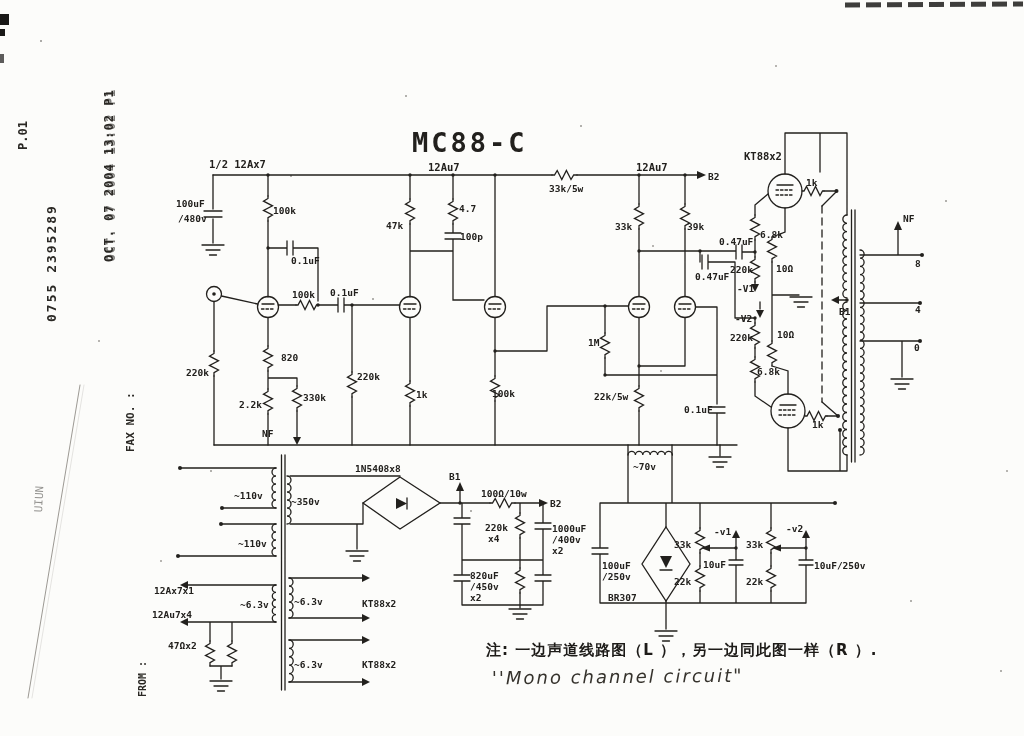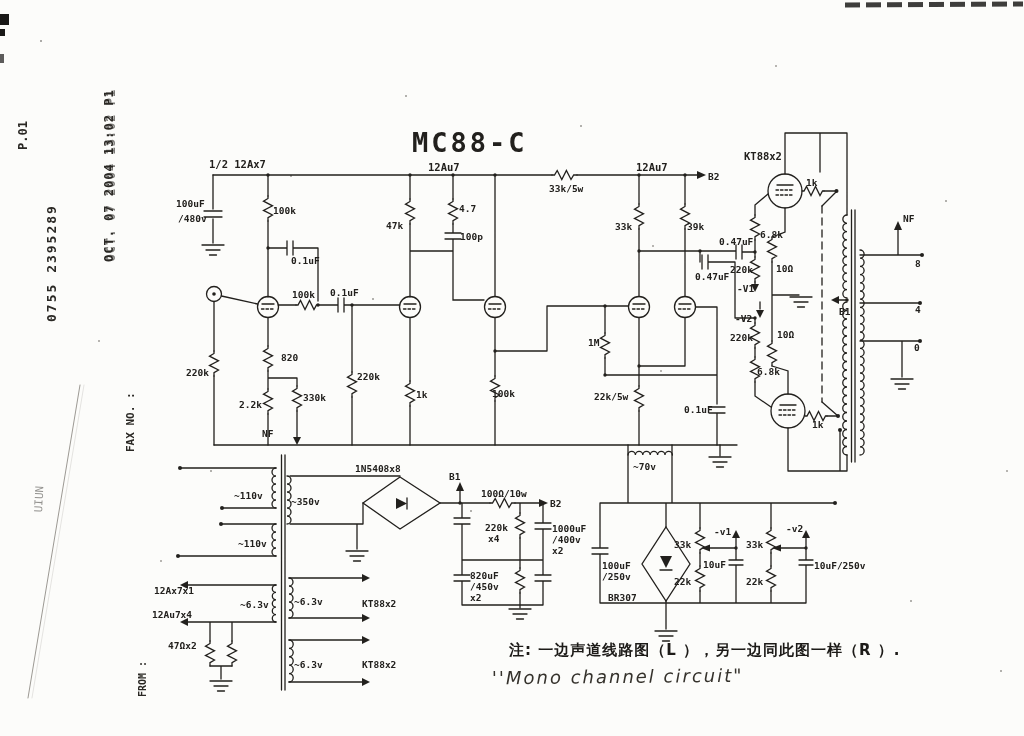--- a/index.html
+++ b/index.html
@@ -8,21 +8,21 @@
   .vt{position:absolute;white-space:nowrap;transform:rotate(-90deg);transform-origin:0 0;
       font-family:"DejaVu Sans Mono",monospace;color:#2a2824;}
   .fax-dt{font-size:12px;font-weight:700;letter-spacing:1px;
           text-shadow:.5px 2px 0 rgba(20,18,15,.55);}
   .fax-num{font-size:13px;font-weight:700;letter-spacing:2px;}
   .fax-pg{font-size:12px;font-weight:700;}
   .fax-no{font-size:11px;font-weight:700;}
   .fax-from{font-size:10px;font-weight:700;}
   .fold-txt{font-size:11px;opacity:.5;transform:rotate(-87deg);}
   .note-cn{position:absolute;left:486px;top:641px;width:460px;font-size:15px;font-weight:700;
-           letter-spacing:1px;font-family:"DejaVu Sans","Liberation Sans",sans-serif;color:#1d1b18;margin-left:23px;}
+           letter-spacing:1px;font-family:"DejaVu Sans","Liberation Sans",sans-serif;color:#1d1b18;}
   .note-en{position:absolute;left:492px;top:666px;font-size:18px;letter-spacing:2px;
            font-family:"DejaVu Sans","Liberation Sans",sans-serif;color:#35322c;
            transform:rotate(-.6deg);font-style:italic;}
   .topsmudge{position:absolute;left:845px;top:2px;width:178px;height:5px;opacity:.85;
              background:repeating-linear-gradient(90deg,#1d1c1a 0 15px,transparent 15px 21px);
              transform:rotate(-.3deg);}
   .mark{position:absolute;background:#191817;}
   .speck{position:absolute;width:2px;height:2px;background:#3a3833;opacity:.55;border-radius:50%;
     box-shadow:365px 55px 0 #4a463f, 540px 85px 0 #4a463f, 735px 25px 0 #55504a,
     250px 135px 0 #4a463f, 612px 205px 0 #55504a, 332px 258px 0 #4a463f,

